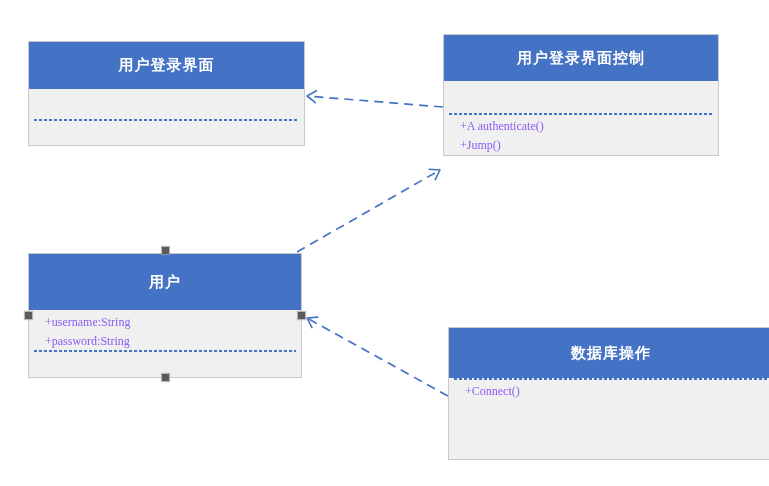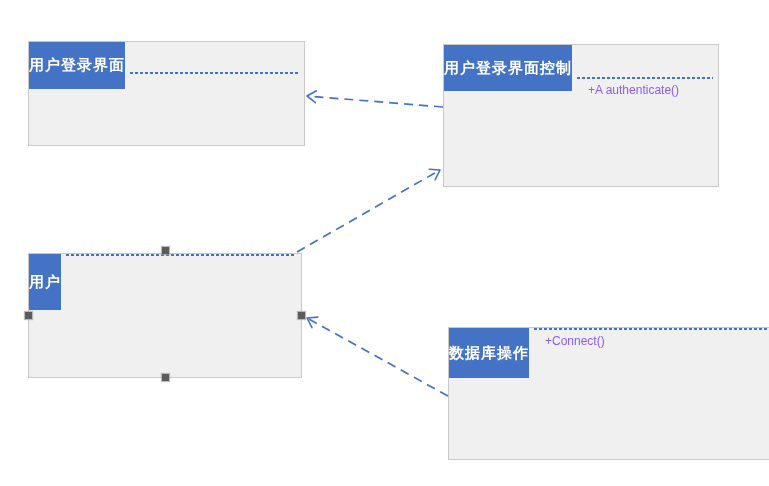--- a/index.html
+++ b/index.html
@@ -9,22 +9,23 @@
     background:#ffffff;
     font-family:"Liberation Sans", sans-serif;
     overflow:hidden;
   }
   .uml-class{
     position:absolute;
     box-sizing:border-box;
     border:1px solid #c9c9c9;
     background:#f0f0f0;
     display:flex;
-    flex-direction:row;
+    flex-direction:column;
     box-shadow:0 0 0 1px rgba(255,255,255,.6);
+    font-family:Liberation Serif, serif;
   }
   .uml-header{
     box-sizing:border-box;
     background:#4472c4;
     color:#ffffff;
     font-weight:bold;
     font-size:15px;
     display:flex;
     align-items:center;
     justify-content:center;
@@ -74,34 +75,39 @@
 
   <div class="uml-class" style="left:28px;top:41px;width:277px;height:105px;">
     <div class="uml-header" style="height:47px">用户登录界面</div>
     <div class="uml-body">
       <div class="uml-section uml-attrs" style="height:30px"></div>
       <div class="uml-divider"></div>
       <div class="uml-section uml-methods"></div>
     </div>
   </div>
 
-  <div class="uml-class" style="left:443px;top:44px;width:276px;height:143px;">
+  <div class="uml-class" style="left:443px;top:34px;width:276px;height:122px;">
     <div class="uml-header" style="height:46px">用户登录界面控制</div>
     <div class="uml-body">
       <div class="uml-section uml-attrs" style="height:32px"></div>
       <div class="uml-divider"></div>
       <div class="uml-section uml-methods">
         <div class="member">+A authenticate()</div>
+        <div class="member">+Jump()</div>
       </div>
     </div>
   </div>
 
   <div class="uml-class" style="left:28px;top:253px;width:274px;height:125px;">
     <div class="uml-header" style="height:56px">用户</div>
     <div class="uml-body">
+      <div class="uml-section uml-attrs" style="height:40px">
+        <div class="member">+username:String</div>
+        <div class="member">+password:String</div>
+      </div>
       <div class="uml-divider"></div>
     </div>
   </div>
 
   <div class="uml-class" style="left:448px;top:327px;width:326px;height:133px;">
     <div class="uml-header" style="height:50px">数据库操作</div>
     <div class="uml-body">
       <div class="uml-divider"></div>
       <div class="uml-section uml-methods">
         <div class="member">+Connect()</div>

